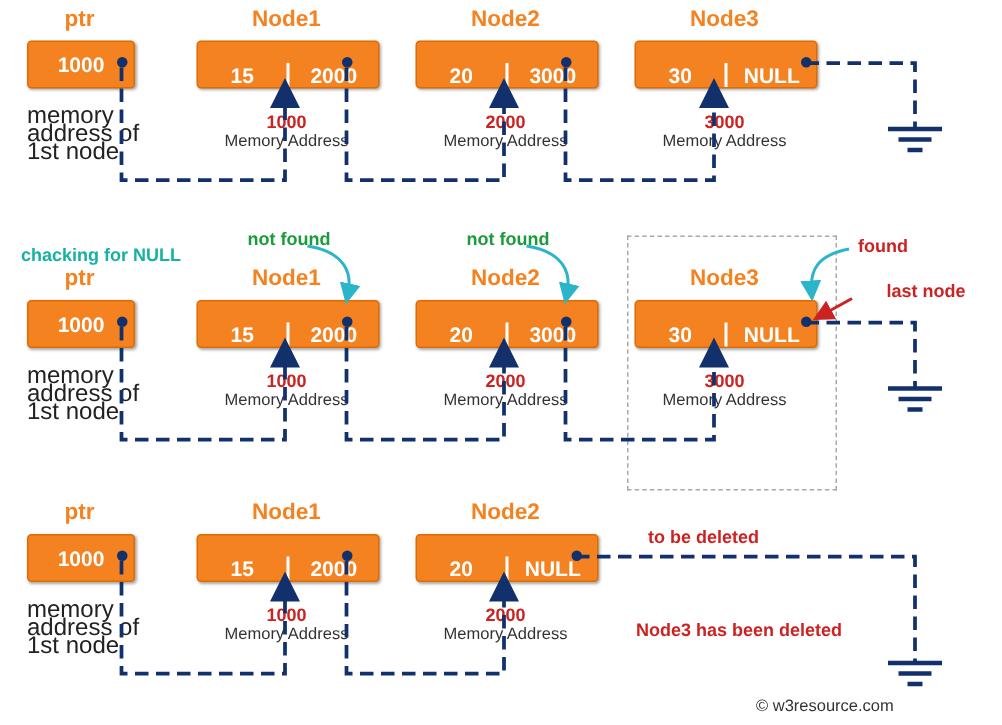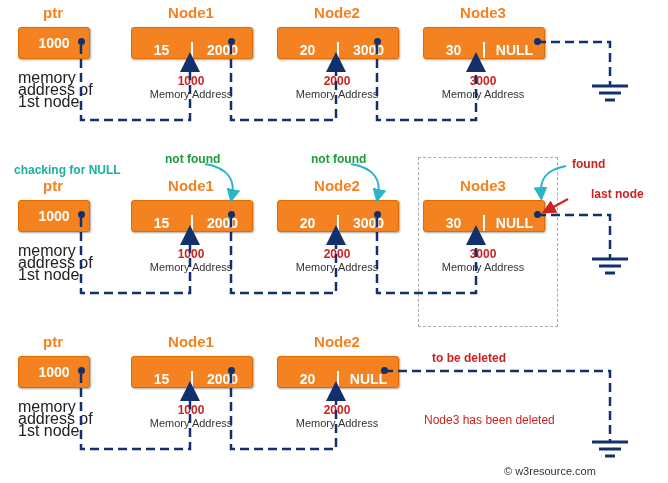--- a/index.html
+++ b/index.html
@@ -41,21 +41,21 @@
   }
   .memaddr b{color:#cc2222;font-size:12px;display:block;}
   .smalltxt{
     position:absolute;font-size:16px;color:#222;line-height:12px;
   }
   .found{position:absolute;font-size:12px;font-weight:bold;color:#1a9c3c;}
   .foundred{position:absolute;font-size:12px;font-weight:bold;color:#cc2222;}
   .checking{position:absolute;font-size:12px;font-weight:bold;color:#15b2a0;}
   .lastnode{position:absolute;font-size:12px;font-weight:bold;color:#cc2222;}
   .tobedel{position:absolute;font-size:12px;font-weight:bold;color:#cc2222;}
-  .deleted{position:absolute;font-size:12px;font-weight:normal;color:#cc2222;}
+  .deleted{position:absolute;font-size:12px;font-weight:bold;color:#cc2222;}
   .credit{position:absolute;font-size:11px;color:#333;text-align:right;}
   
   .selrect{
     position:absolute;border:1px dashed #aaaaaa;background:transparent;
   }
   svg.overlay{position:absolute;left:0;top:0;width:668px;height:483px;pointer-events:none;}
 </style>
 </head>
 <body>
 

